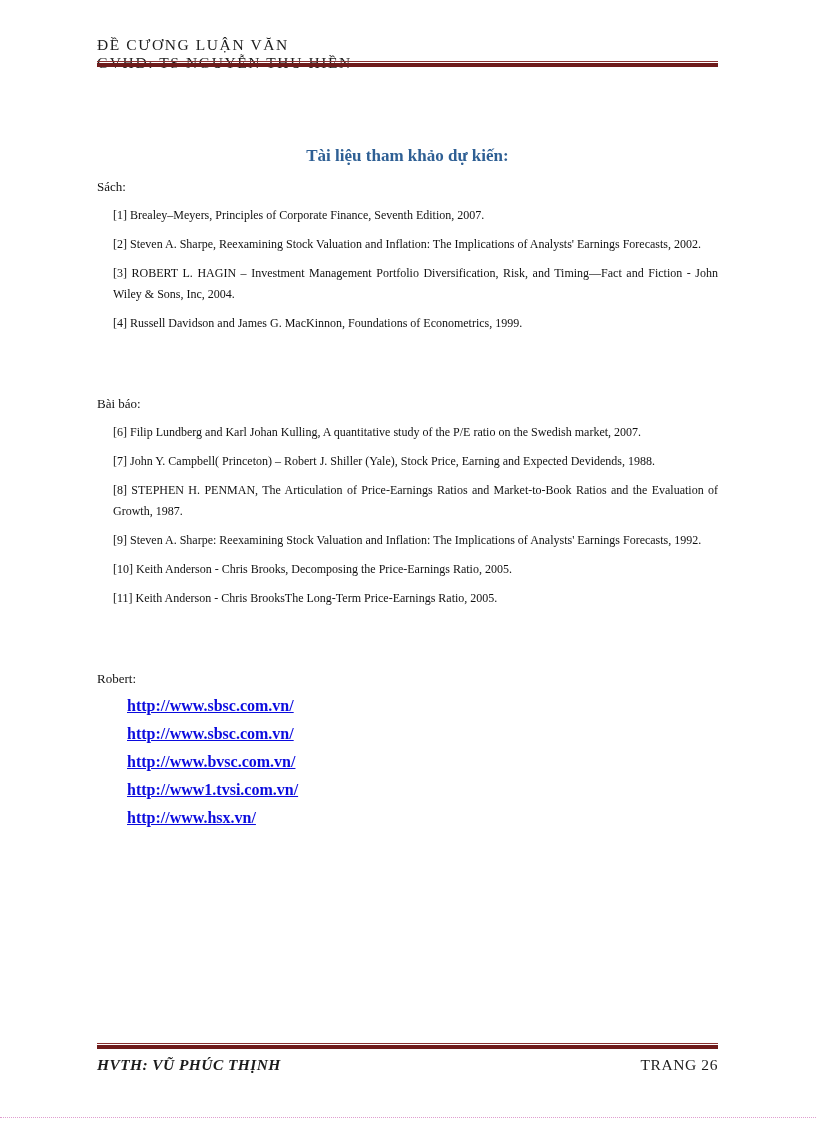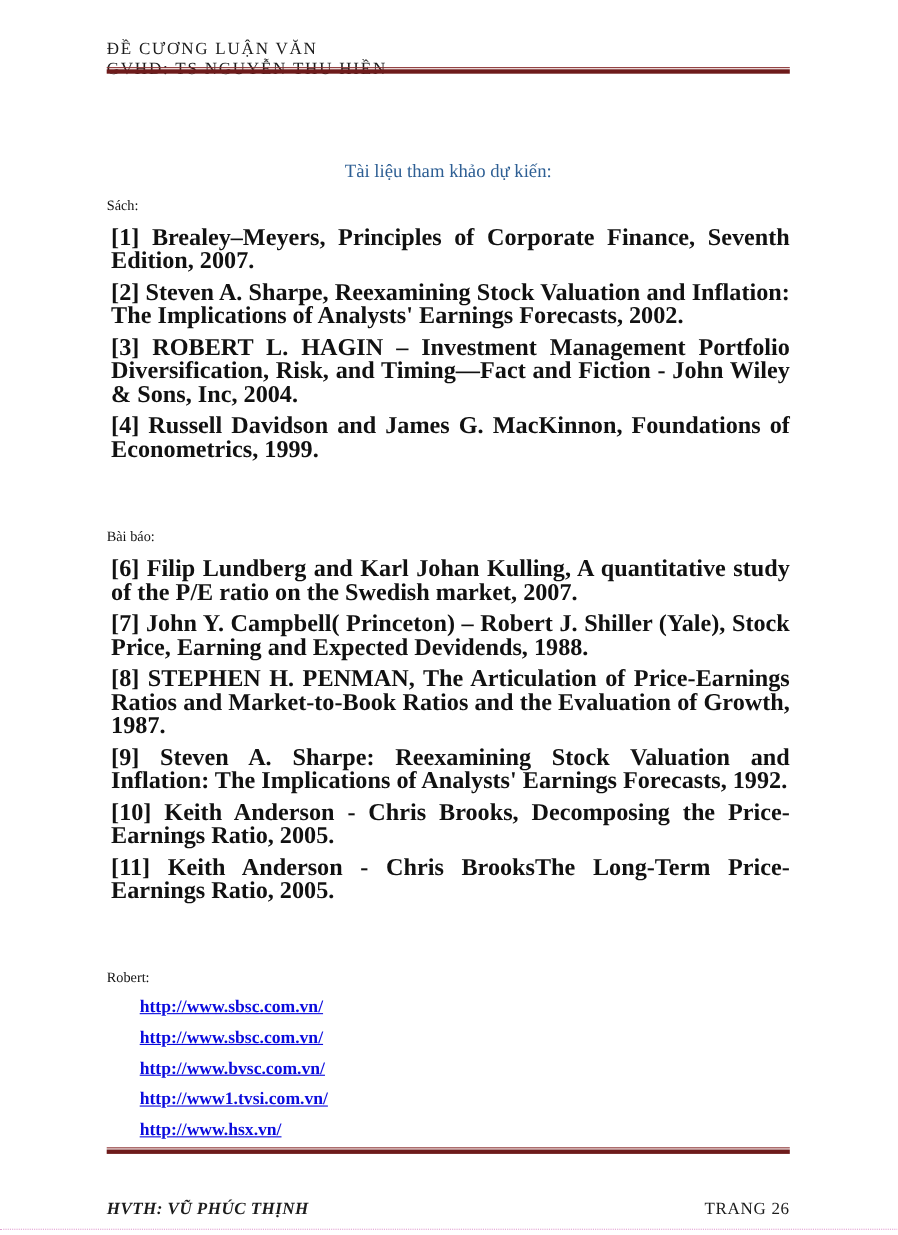--- a/index.html
+++ b/index.html
@@ -41,53 +41,52 @@
   .content {
     position: absolute;
     top: 66px;
     left: 97px;
     width: 621px;
   }
   .doc-title {
     margin: 80px 0 10px 0;
     text-align: center;
     font-size: 17px;
-    font-weight: normal;
+    font-weight: bold;
     color: #2e5f94;
   }
   .sec-head {
     margin: 0 0 8px 0;
     font-size: 13px;
     line-height: 21px;
   }
   .sec-gap { margin-top: 59px; }
   .ref {
-    margin: 0 0 8px 4px;
-    font-size: 22px;
+    margin: 0 0 8px 16px;
+    font-size: 12px;
     line-height: 21px;
     text-align: justify;
-    font-weight: bold;
   }
   .link-line {
     margin: 0 0 11px 0;
     font-size: 16px;
     line-height: 17px;
   }
   .weblink {
     color: #0b0bde;
     font-weight: bold;
     text-decoration: underline;
     cursor: pointer;
     margin-left: 30px;
   }
   
   .footer-rule { top: 1043px; }
   .footer-row {
     position: absolute;
-    top: 1091px;
+    top: 1056px;
     left: 97px;
     right: 98px;
     display: flex;
     justify-content: space-between;
     font-size: 15.5px;
     color: #1c1c1c;
   }
   .footer-left  { font-weight: bold; font-style: italic; letter-spacing: 0.4px; }
   .footer-right { letter-spacing: 0.6px; }
   

